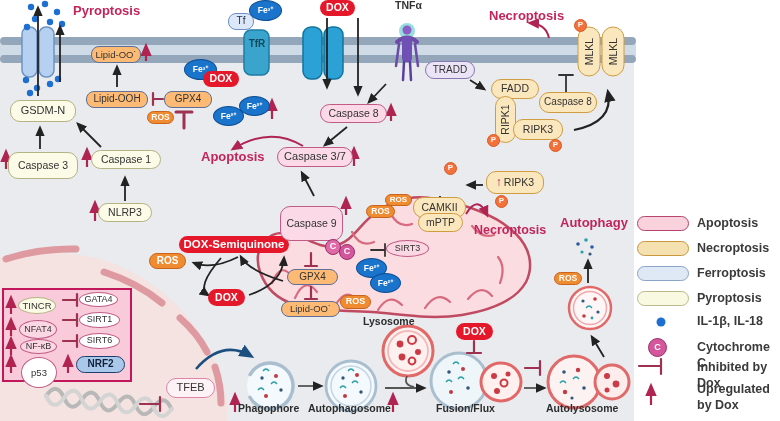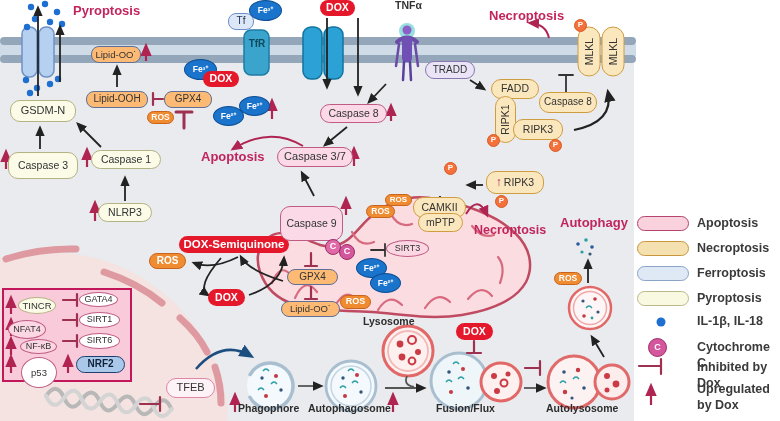--- a/index.html
+++ b/index.html
@@ -354,21 +354,21 @@
 <div class="lbl pbadge" style="left:574px;top:19px;width:13px;height:13px;">P</div>
 <div class="lbl pbadge" style="left:487px;top:134px;width:13px;height:13px;">P</div>
 <div class="lbl pbadge" style="left:549px;top:139px;width:13px;height:13px;">P</div>
 <div class="lbl pbadge" style="left:444px;top:162px;width:13px;height:13px;">P</div>
 <div class="lbl pbadge" style="left:495px;top:195px;width:13px;height:13px;">P</div>
 <div class="lbl cbadge" style="left:325px;top:239px;width:16px;height:16px;background:#e06aa8;">C</div>
 <div class="lbl cbadge" style="left:339px;top:244px;width:16px;height:16px;">C</div>
 
 <div class="lbl cream" style="left:18px;top:297px;width:38px;height:17px;border-radius:50%;font-size:9.5px;">TINCR</div>
 <div class="lbl ovalw" style="left:79px;top:292px;width:39px;height:15px;">GATA4</div>
-<div class="lbl ovalp" style="left:8px;top:320px;width:38px;height:19px;">NFAT4</div>
+<div class="lbl ovalp" style="left:19px;top:320px;width:38px;height:19px;">NFAT4</div>
 <div class="lbl ovalw" style="left:79px;top:312px;width:41px;height:16px;">SIRT1</div>
 <div class="lbl ovalp" style="left:20px;top:339px;width:37px;height:15px;">NF-κB</div>
 <div class="lbl ovalw" style="left:79px;top:333px;width:41px;height:16px;">SIRT6</div>
 <div class="lbl ovalw" style="left:21px;top:357px;width:36px;height:31px;font-size:9.5px;">p53</div>
 <div class="lbl nrf2" style="left:76px;top:356px;width:49px;height:17px;">NRF2</div>
 <div class="lbl tfeb" style="left:166px;top:378px;width:49px;height:20px;">TFEB</div>
 
 <div class="lbl darklab" style="left:363px;top:316px;">Lysosome</div>
 <div class="lbl darklab" style="left:238px;top:403px;">Phagophore</div>
 <div class="lbl darklab" style="left:308px;top:403px;">Autophagosome</div>

